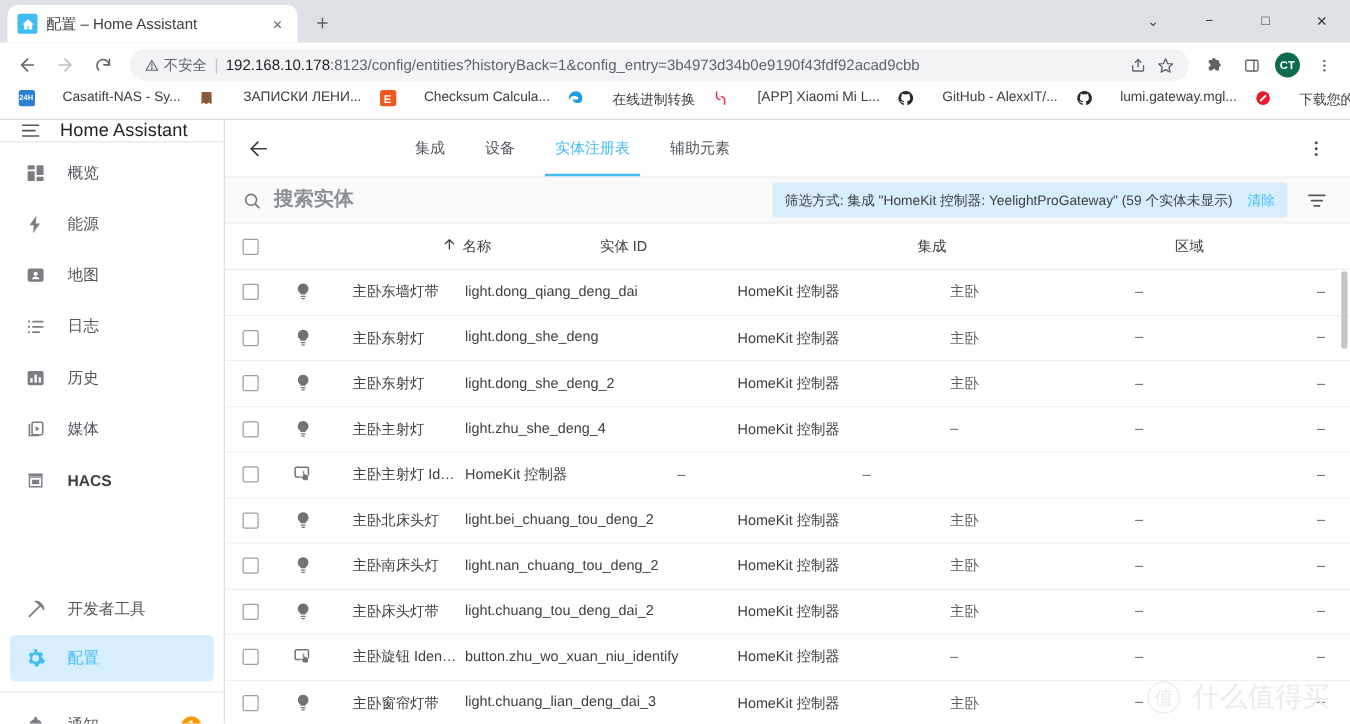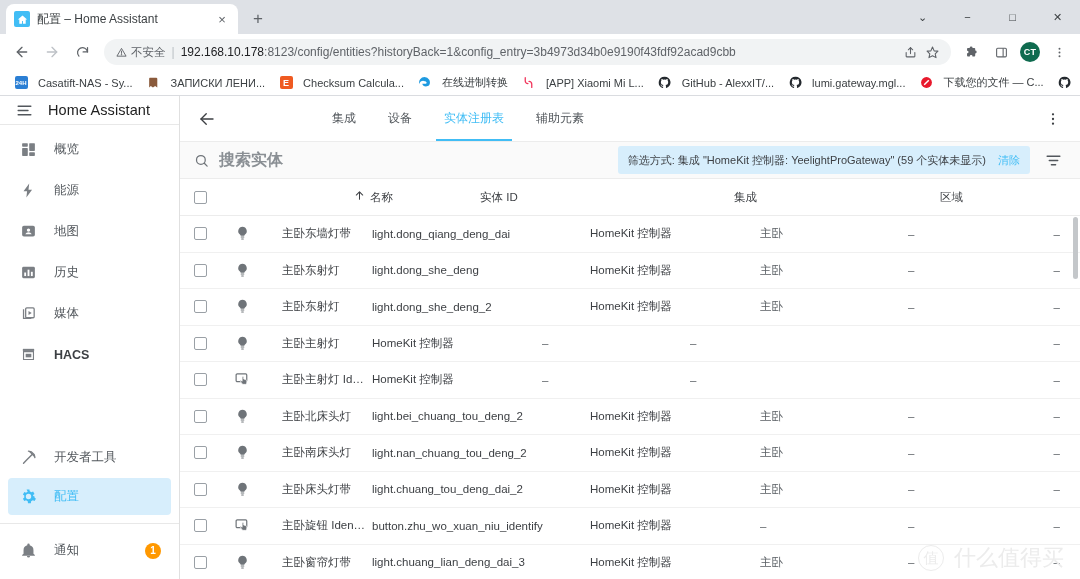--- a/index.html
+++ b/index.html
@@ -76,21 +76,21 @@
     width: 20px; height: 20px; border-radius: 50%; background: #0f6b4f; color: #fff;
     font-size: 9px; display: flex; align-items: center; justify-content: center;
     font-weight: bold; letter-spacing: .2px;
   }
 
   .bookmarks {
     height: 26px; background: #ffffff; display: flex; align-items: center;
     padding: 0 7px; gap: 0px; border-bottom: 1px solid #dadce0; overflow: hidden;
   }
   .bm {
-    display: flex; align-items: center; gap: 10px; padding: 0 7px; height: 22px;
+    display: flex; align-items: flex-start; gap: 22px; padding: 0 7px; height: 22px;
     font-size: 11px; color: #3c4043; white-space: nowrap; flex: none;
   }
   .bm-ico { width: 14px; height: 14px; flex: none; display: flex; align-items: center; justify-content: center; border-radius: 2px; }
 
   
   .app { flex: 1; display: flex; background: #fafafa; overflow: hidden; }
 
   .sidebar {
     width: 180px; background: #ffffff; border-right: 1px solid #e0e0e0;
     display: flex; flex-direction: column; flex: none;
@@ -401,20 +401,33 @@
               <svg width="17" height="17" viewBox="0 0 24 24" fill="currentColor">
                 <rect x="3" y="4" width="18" height="15" rx="2.5"></rect>
                 <circle cx="12" cy="10" r="2.4" fill="#fff"></circle>
                 <path d="M7.5 16c.9-2 2.6-3 4.5-3s3.6 1 4.5 3z" fill="#fff"></path>
               </svg>
             </span>
             <span>地图</span>
           </div>
           <div class="sb-item">
             <span class="sb-ico">
+              <svg width="17" height="17" viewBox="0 0 24 24" fill="none" stroke="currentColor" stroke-width="2" stroke-linecap="round">
+                <circle cx="4.5" cy="6" r="1.2" fill="currentColor" stroke="none"></circle>
+                <circle cx="4.5" cy="12" r="1.2" fill="currentColor" stroke="none"></circle>
+                <circle cx="4.5" cy="18" r="1.2" fill="currentColor" stroke="none"></circle>
+                <line x1="9" y1="6" x2="20" y2="6"></line>
+                <line x1="9" y1="12" x2="20" y2="12"></line>
+                <line x1="9" y1="18" x2="16" y2="18"></line>
+              </svg>
+            </span>
+            <span>日志</span>
+          </div>
+          <div class="sb-item">
+            <span class="sb-ico">
               <svg width="17" height="17" viewBox="0 0 24 24" fill="currentColor">
                 <rect x="3" y="4" width="18" height="16" rx="2"></rect>
                 <rect x="6" y="12" width="2.6" height="5" fill="#fff"></rect>
                 <rect x="10.7" y="8" width="2.6" height="9" fill="#fff"></rect>
                 <rect x="15.4" y="11" width="2.6" height="6" fill="#fff"></rect>
               </svg>
             </span>
             <span>历史</span>
           </div>
           <div class="sb-item">
@@ -597,20 +610,21 @@
                 <span class="chk"></span>
               </div>
               <div class="c-icon">
                 <svg width="17" height="17" viewBox="0 0 24 24" fill="currentColor">
                   <path d="M12 2.5a6 6 0 00-3.6 10.8c.6.5.9 1.1 1 1.8h5.2c.1-.7.4-1.3 1-1.8A6 6 0 0012 2.5z"></path>
                   <rect x="9.3" y="16.3" width="5.4" height="1.5" rx=".7"></rect>
                   <rect x="10" y="19" width="4" height="1.4" rx=".7"></rect>
                 </svg>
               </div>
               <div class="c-name">主卧主射灯</div>
+              <div class="c-eid">light.zhu_she_deng_4</div>
               <div class="c-integ">HomeKit 控制器</div>
               <div class="c-area dash">–</div>
               <div class="c-dis dash">–</div>
               <div class="c-stat dash">–</div>
             </div>
             <div class="trow">
               <div class="c-check">
                 <span class="chk"></span>
               </div>
               <div class="c-icon">

